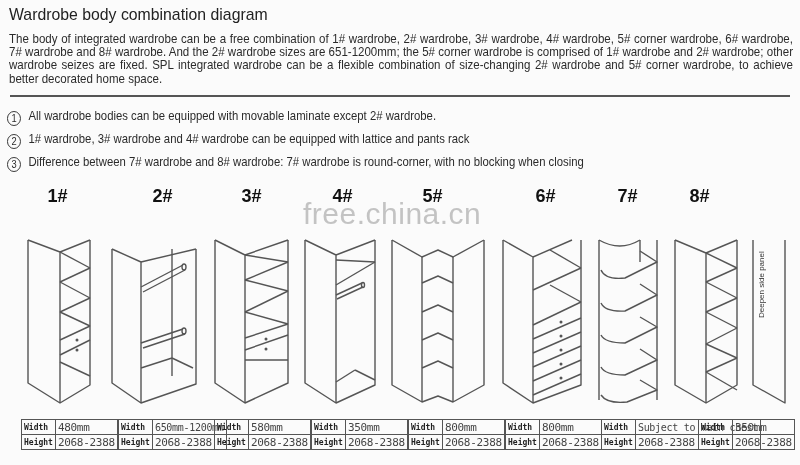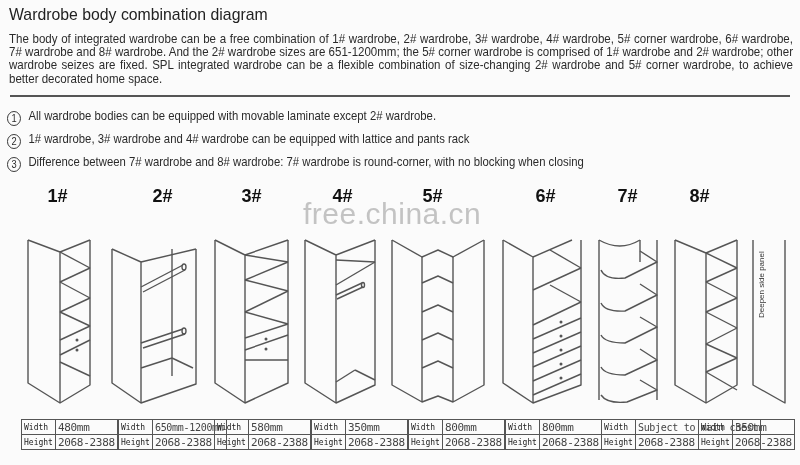--- a/index.html
+++ b/index.html
@@ -9,21 +9,21 @@
   .intro { position:absolute; left:9px; top:33px; width:843px; font-size:12.4px; line-height:13.2px; color:#2b2b2b;
            text-align:justify; transform:scaleX(0.93); transform-origin:left top; }
   .rule { position:absolute; left:10px; top:95px; width:780px; height:2px; background:#555; }
   .note { position:absolute; left:7px; font-size:12.2px; color:#2b2b2b; white-space:nowrap; transform:scaleX(0.93); transform-origin:left top; }
   .note .num { display:inline-block; width:13px; height:13px; border:1px solid #333; border-radius:50%; font-size:10px; line-height:13px; text-align:center; margin-right:8px; vertical-align:-2px; }
   .wm { position:absolute; left:303px; top:197px; font-size:30px; color:rgba(150,150,150,0.55); letter-spacing:0.5px; white-space:nowrap; }
   .label { position:absolute; top:185px; font-size:19px; font-weight:bold; color:#111; transform:scaleX(0.95); }
   svg.draw { position:absolute; left:0; top:0; }
   .spec { position:absolute; top:419px; border:1px solid #555; border-collapse:collapse; font-family:"DejaVu Sans Mono", monospace; }
   .spec td { border:1px solid #555; height:14px; padding:0 2px; white-space:nowrap; }
-  .spec td.k { font-size:8px; font-weight:normal; color:#222; width:24px; }
+  .spec td.k { font-size:8px; font-weight:bold; color:#222; width:24px; }
   .spec td.v { font-size:11px; color:#444; letter-spacing:-0.3px; }
   .spec td.v.sm { font-size:10px; line-height:7px; text-align:center; }
   .side-text { position:absolute; left:757px; top:318px; font-size:8px; color:#333; transform:rotate(-90deg); transform-origin:left top; white-space:nowrap; }
 </style>
 </head>
 <body>
 
 <div class="title">Wardrobe body combination diagram</div>
 <div class="intro">The body of integrated wardrobe can be a free combination of 1# wardrobe, 2# wardrobe, 3# wardrobe, 4# wardrobe, 5# corner wardrobe, 6# wardrobe, 7# wardrobe and 8# wardrobe. And the 2# wardrobe sizes are 651-1200mm; the 5# corner wardrobe is comprised of  1# wardrobe and 2# wardrobe; other wardrobe seizes are fixed. SPL integrated wardrobe can be a flexible combination of size-changing 2# wardrobe and 5# corner wardrobe, to achieve better decorated home space.</div>
 <div class="rule"></div>

